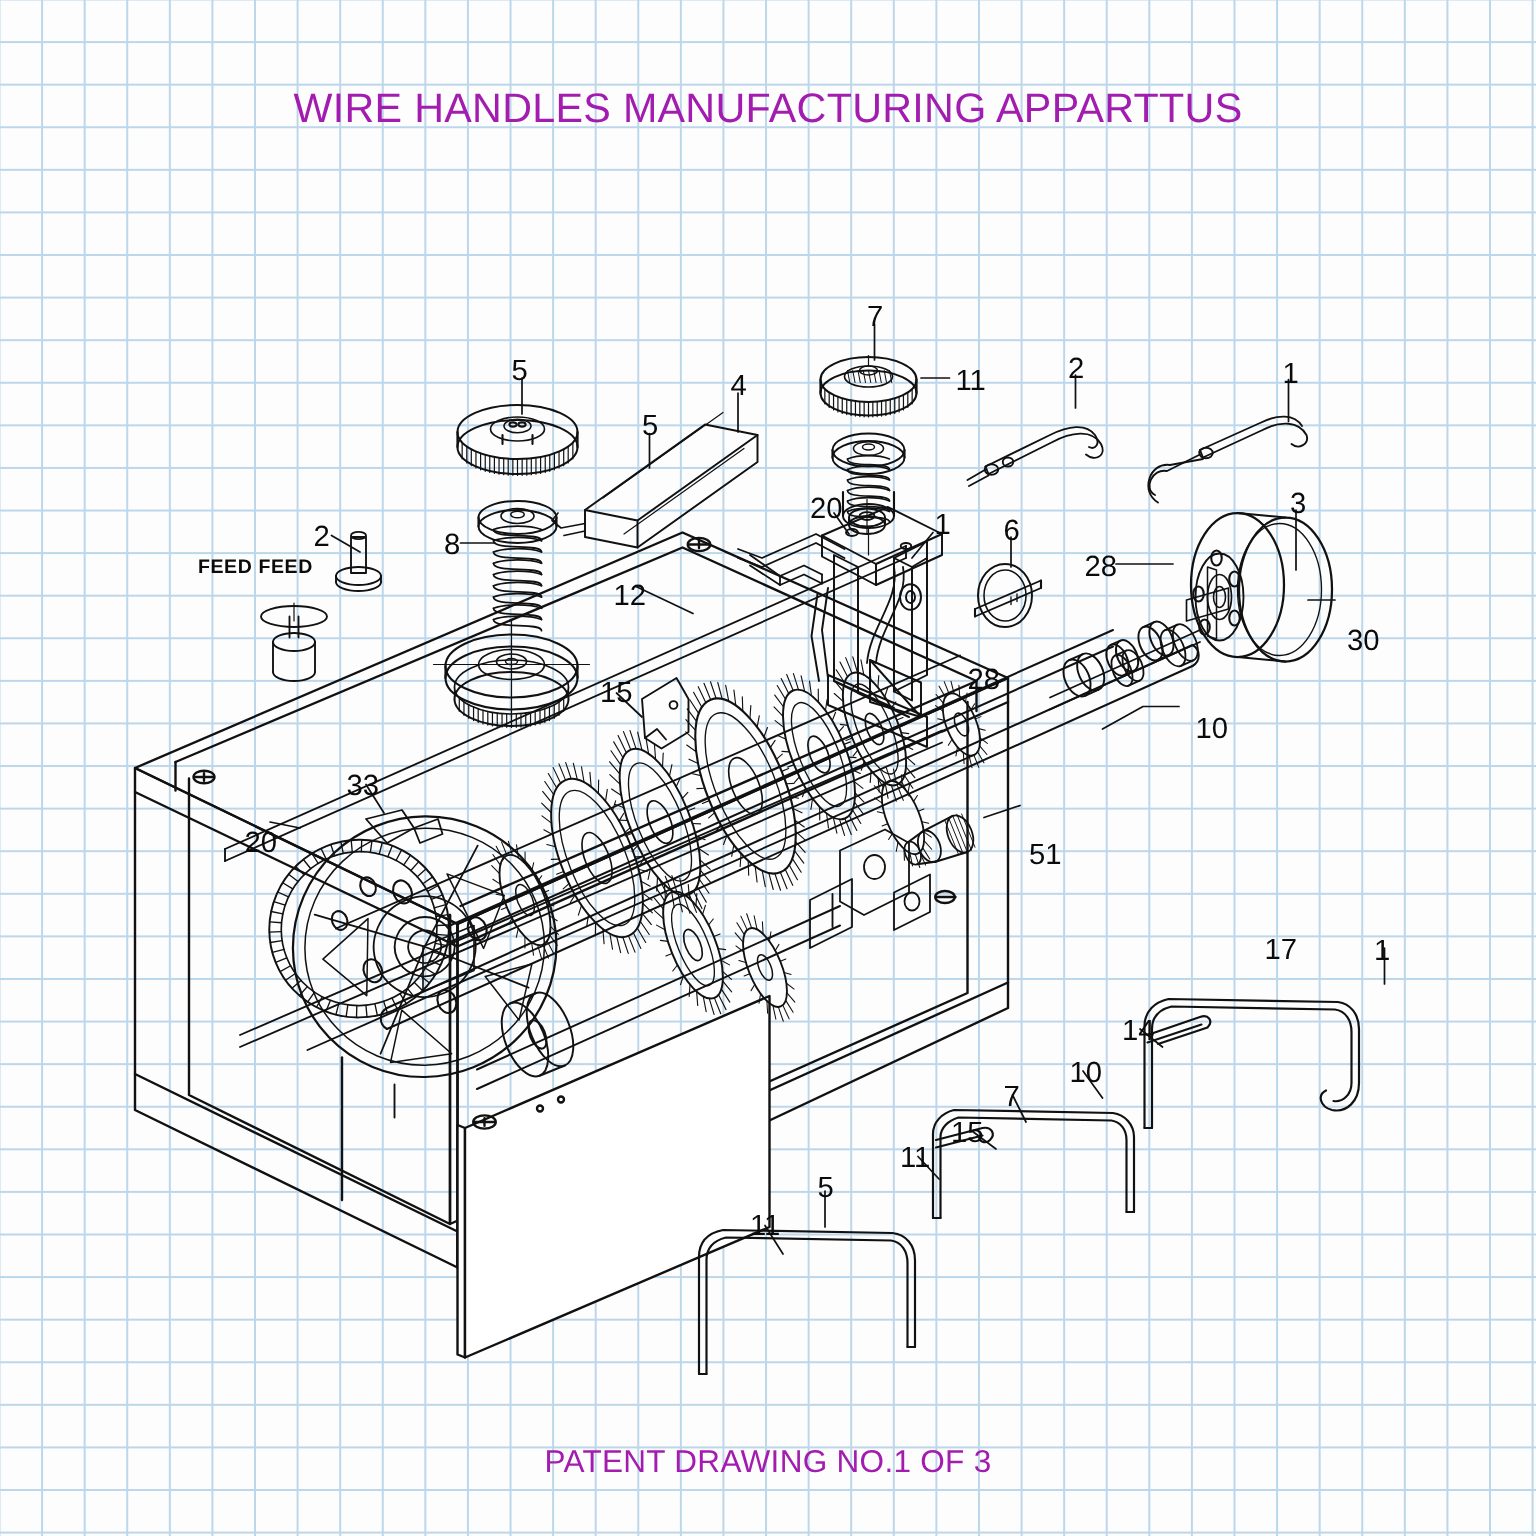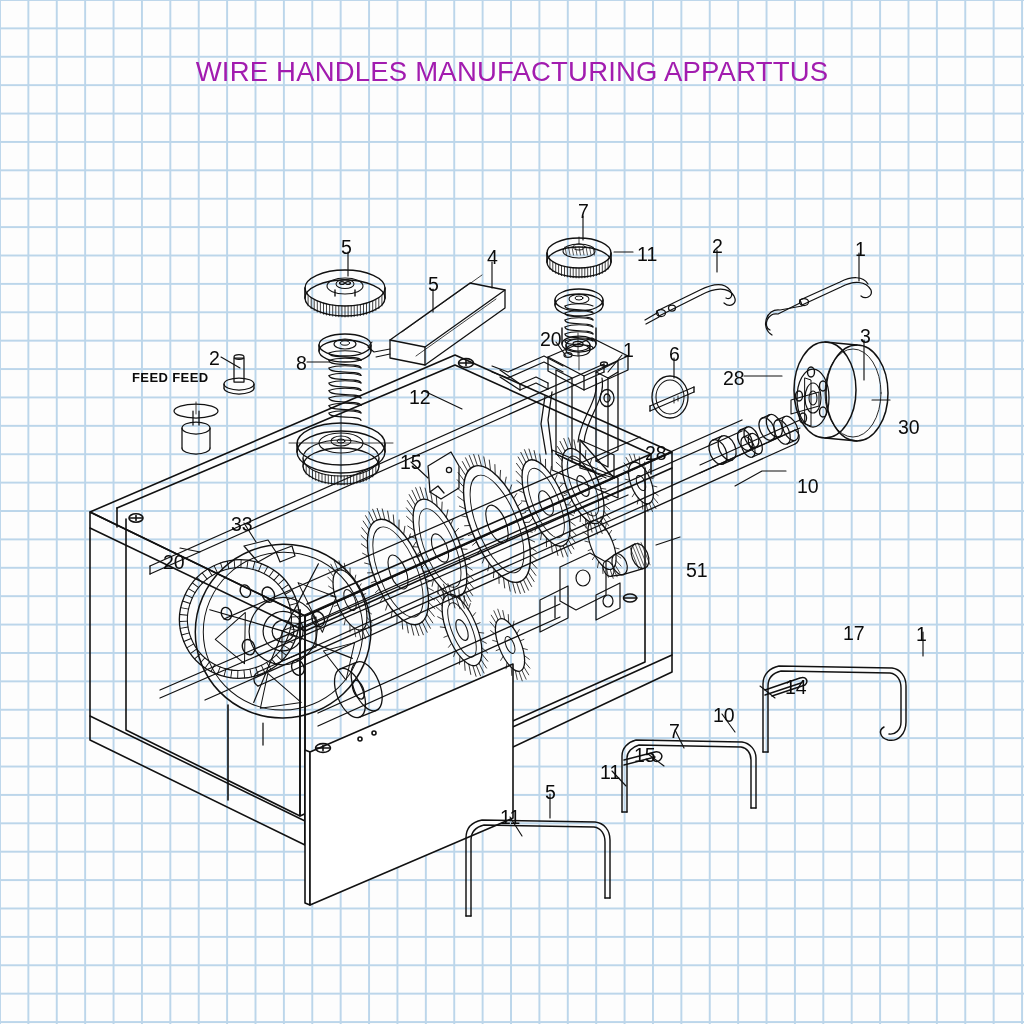--- a/index.html
+++ b/index.html
@@ -1010,20 +1010,21 @@
         <path d="M612 771 L626 786"></path>
         <path d="M550 794 L550 818"></path>
         <path d="M510 817 L522 836"></path>
       </g>
 
     </g>
   </svg>
 
   <div class="ttl" id="title">WIRE HANDLES MANUFACTURING APPARTTUS</div>
 
+  <div class="ttl" id="caption">PATENT DRAWING NO.1 OF 3</div>
 
   <div id="labels">
       <div class="lbl sm" style="left: 132px; top: 371px;">FEED FEED</div>
       <div class="lbl" style="left: 209px; top: 349px;">2</div>
       <div class="lbl" style="left: 296px; top: 354px;">8</div>
       <div class="lbl" style="left: 341px; top: 238px;">5</div>
       <div class="lbl" style="left: 428px; top: 275px;">5</div>
       <div class="lbl" style="left: 487px; top: 248px;">4</div>
       <div class="lbl" style="left: 578px; top: 202px;">7</div>
       <div class="lbl" style="left: 637px; top: 245px;">11</div>
@@ -1037,21 +1038,21 @@
       <div class="lbl" style="left: 898px; top: 406px; margin-top: 12px;">30</div>
       <div class="lbl" style="left: 409px; top: 388px;">12</div>
       <div class="lbl" style="left: 400px; top: 453px;">15</div>
       <div class="lbl" style="left: 645px; top: 444px;">28</div>
       <div class="lbl" style="left: 797px; top: 477px;">10</div>
       <div class="lbl" style="left: 231px; top: 515px;">33</div>
       <div class="lbl" style="left: 163px; top: 553px;">20</div>
       <div class="lbl" style="left: 686px; top: 561px; text-align: right;">51</div>
       <div class="lbl" style="left: 843px; top: 624px;">17</div>
       <div class="lbl" style="left: 916px; top: 625px;">1</div>
-      <div class="lbl" style="left: 748px; top: 678px; margin-left: 37px;">14</div>
+      <div class="lbl" style="left: 748px; top: 678px;">14</div>
       <div class="lbl" style="left: 713px; top: 706px;">10</div>
       <div class="lbl" style="left: 669px; top: 722px;">7</div>
       <div class="lbl" style="left: 634px; top: 746px;">15</div>
       <div class="lbl" style="left: 600px; top: 763px;">11</div>
       <div class="lbl" style="left: 545px; top: 783px;">5</div>
       <div class="lbl" style="left: 500px; top: 808px;">11</div>
     </div>
 
 </div>
 

